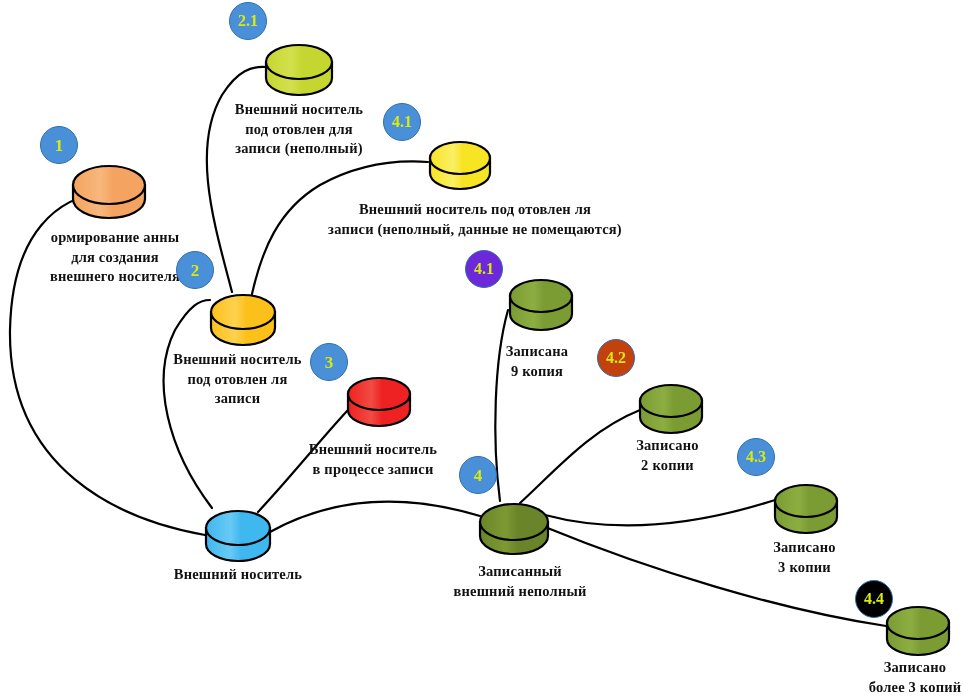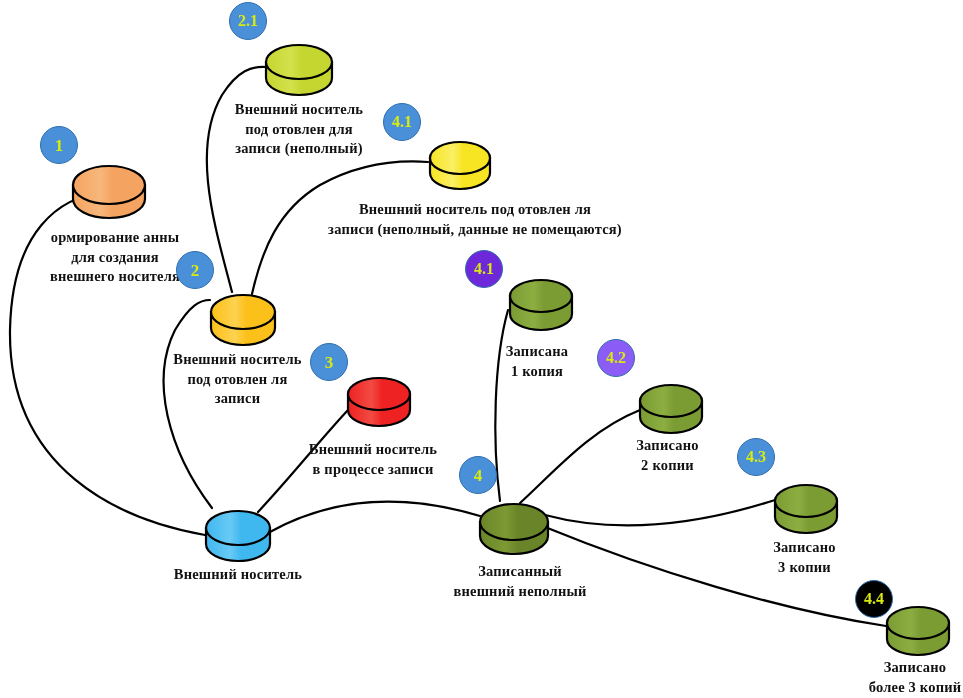--- a/index.html
+++ b/index.html
@@ -206,36 +206,36 @@
         <stop offset="55%" stop-color="#7b9b33"></stop>
         <stop offset="100%" stop-color="#7b9b33"></stop>
       </linearGradient>
     </defs>
     <path d="M 0,16 L 0,34 A 31 16 0 0 0 62,34 L 62,16 Z" fill="url(#g_n4_1)" stroke="#000" stroke-width="2.2"></path>
     <ellipse cx="31" cy="16" rx="31" ry="16" fill="url(#g_n4_1)" stroke="#000" stroke-width="2.2"></ellipse>
   </svg>
       </div>
       <div class="badge" style="left: 465px; top: 250px; width: 38px; height: 38px; font-size: 16px; background: #6d28d9; color: rgb(216, 234, 18);">4.1</div>
       <div class="label" style="left: 487px; top: 342px; width: 100px; color: rgb(17, 17, 17);">Записана
-1 копия</div>
+9 копия</div>
       <div class="node" style="left: 637px; top: 382px;">
   <svg class="cyl-svg" width="68" height="70" viewBox="-3 -3 68 70" xmlns="http://www.w3.org/2000/svg">
     <defs>
       <linearGradient id="g_n4_2" x1="0" y1="0" x2="1" y2="0">
         <stop offset="0%" stop-color="#7b9b33"></stop>
         <stop offset="38%" stop-color="#8cae41"></stop>
         <stop offset="55%" stop-color="#7b9b33"></stop>
         <stop offset="100%" stop-color="#7b9b33"></stop>
       </linearGradient>
     </defs>
     <path d="M 0,16 L 0,32 A 31 16 0 0 0 62,32 L 62,16 Z" fill="url(#g_n4_2)" stroke="#000" stroke-width="2.2"></path>
     <ellipse cx="31" cy="16" rx="31" ry="16" fill="url(#g_n4_2)" stroke="#000" stroke-width="2.2"></ellipse>
   </svg>
       </div>
-      <div class="badge" style="left: 597px; top: 339px; width: 38px; height: 38px; font-size: 16px; background: #8b5cf6; color: rgb(216, 234, 18);">4.2</div>
+      <div class="badge" style="left: 597px; top: 339px; width: 38px; height: 38px; font-size: 16px; background: #c2410c; color: rgb(216, 234, 18);">4.2</div>
       <div class="label" style="left: 615px; top: 436px; width: 105px; color: rgb(17, 17, 17);">Записано
 2 копии</div>
       <div class="node" style="left: 772px; top: 482px;">
   <svg class="cyl-svg" width="68" height="70" viewBox="-3 -3 68 70" xmlns="http://www.w3.org/2000/svg">
     <defs>
       <linearGradient id="g_n4_3" x1="0" y1="0" x2="1" y2="0">
         <stop offset="0%" stop-color="#7b9b33"></stop>
         <stop offset="38%" stop-color="#8cae41"></stop>
         <stop offset="55%" stop-color="#7b9b33"></stop>
         <stop offset="100%" stop-color="#7b9b33"></stop>

